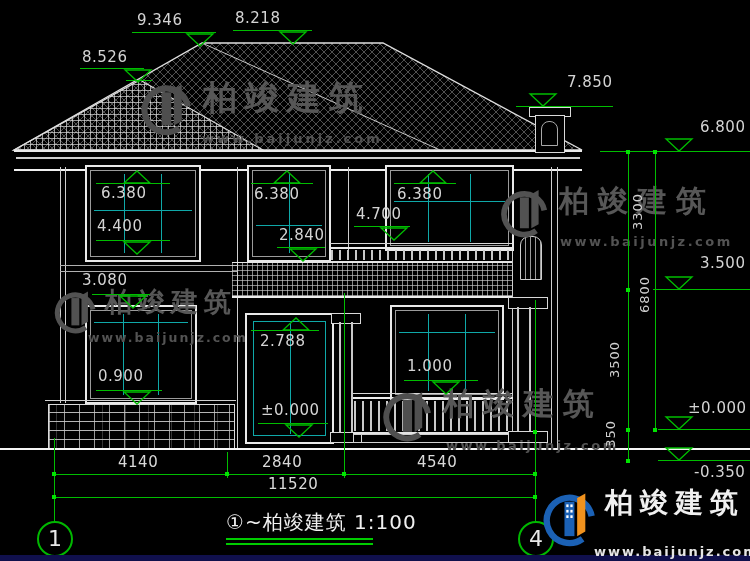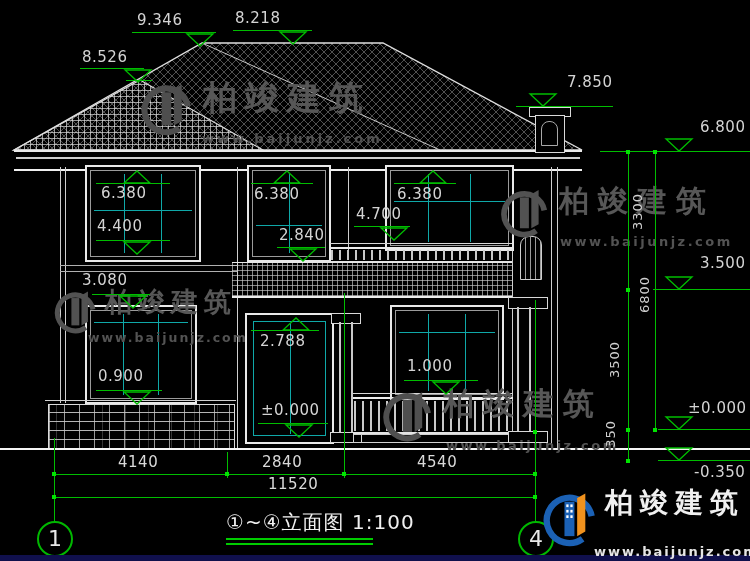--- a/index.html
+++ b/index.html
@@ -316,21 +316,21 @@
   <span class="t dim" style="left:417px;top:455px">4540</span>
   <span class="t dim" style="left:268px;top:477px">11520</span>
 
   <div class="circ" style="left:37px;top:521px">
     <span>1</span>
   </div>
   <div class="circ" style="left:518px;top:521px">
     <span>4</span>
   </div>
 
-  <div id="view-title">①~④立面图 1:100</div>
+  <div id="view-title">①~柏竣建筑 1:100</div>
   <div class="uline" style="left:226px;top:538px;width:147px"></div>
   <div class="uline" style="left:226px;top:543px;width:147px"></div>
 
   <div class="wm" style="left:138px;top:80px">
     <svg width="56" height="56" viewBox="0 0 64 64" style="vertical-align:top">
       <path d="M47 55 A25 25 0 1 1 57 30" fill="none" stroke="#4e4e4e" stroke-width="7"></path>
       <rect x="27" y="14" width="11" height="38" fill="#4e4e4e"></rect>
       <path d="M41 10 l9 -5 v42 l-9 5 z" fill="#4e4e4e"></path>
     </svg>
     <span class="brand" style="font-size:34px;letter-spacing:8px;margin-left:4px">柏竣建筑</span>

